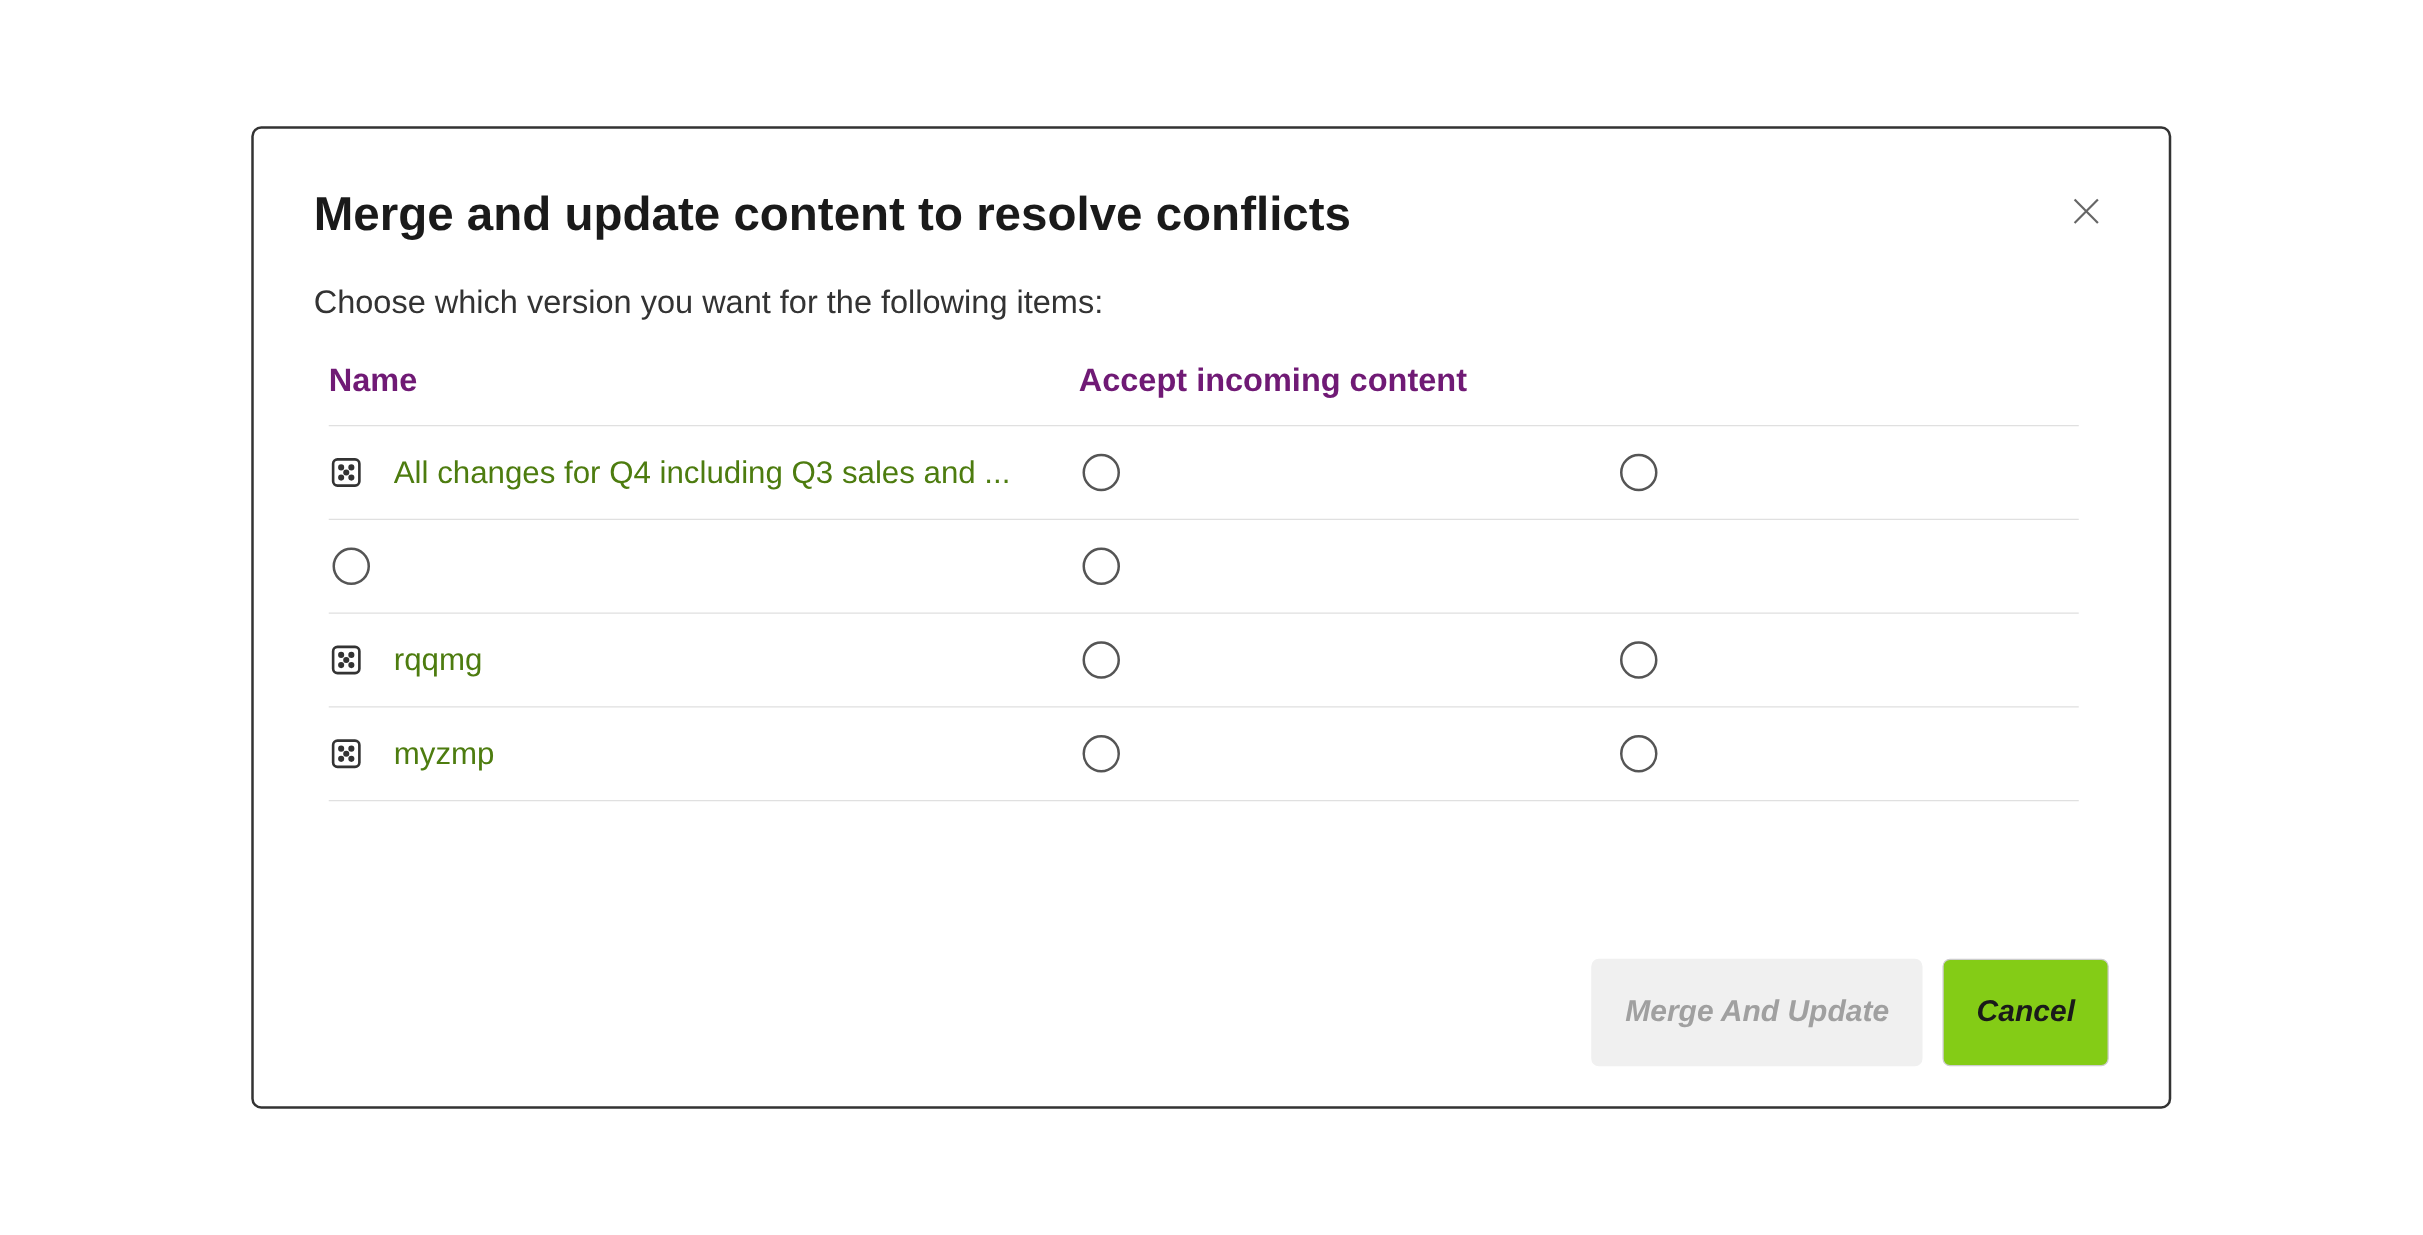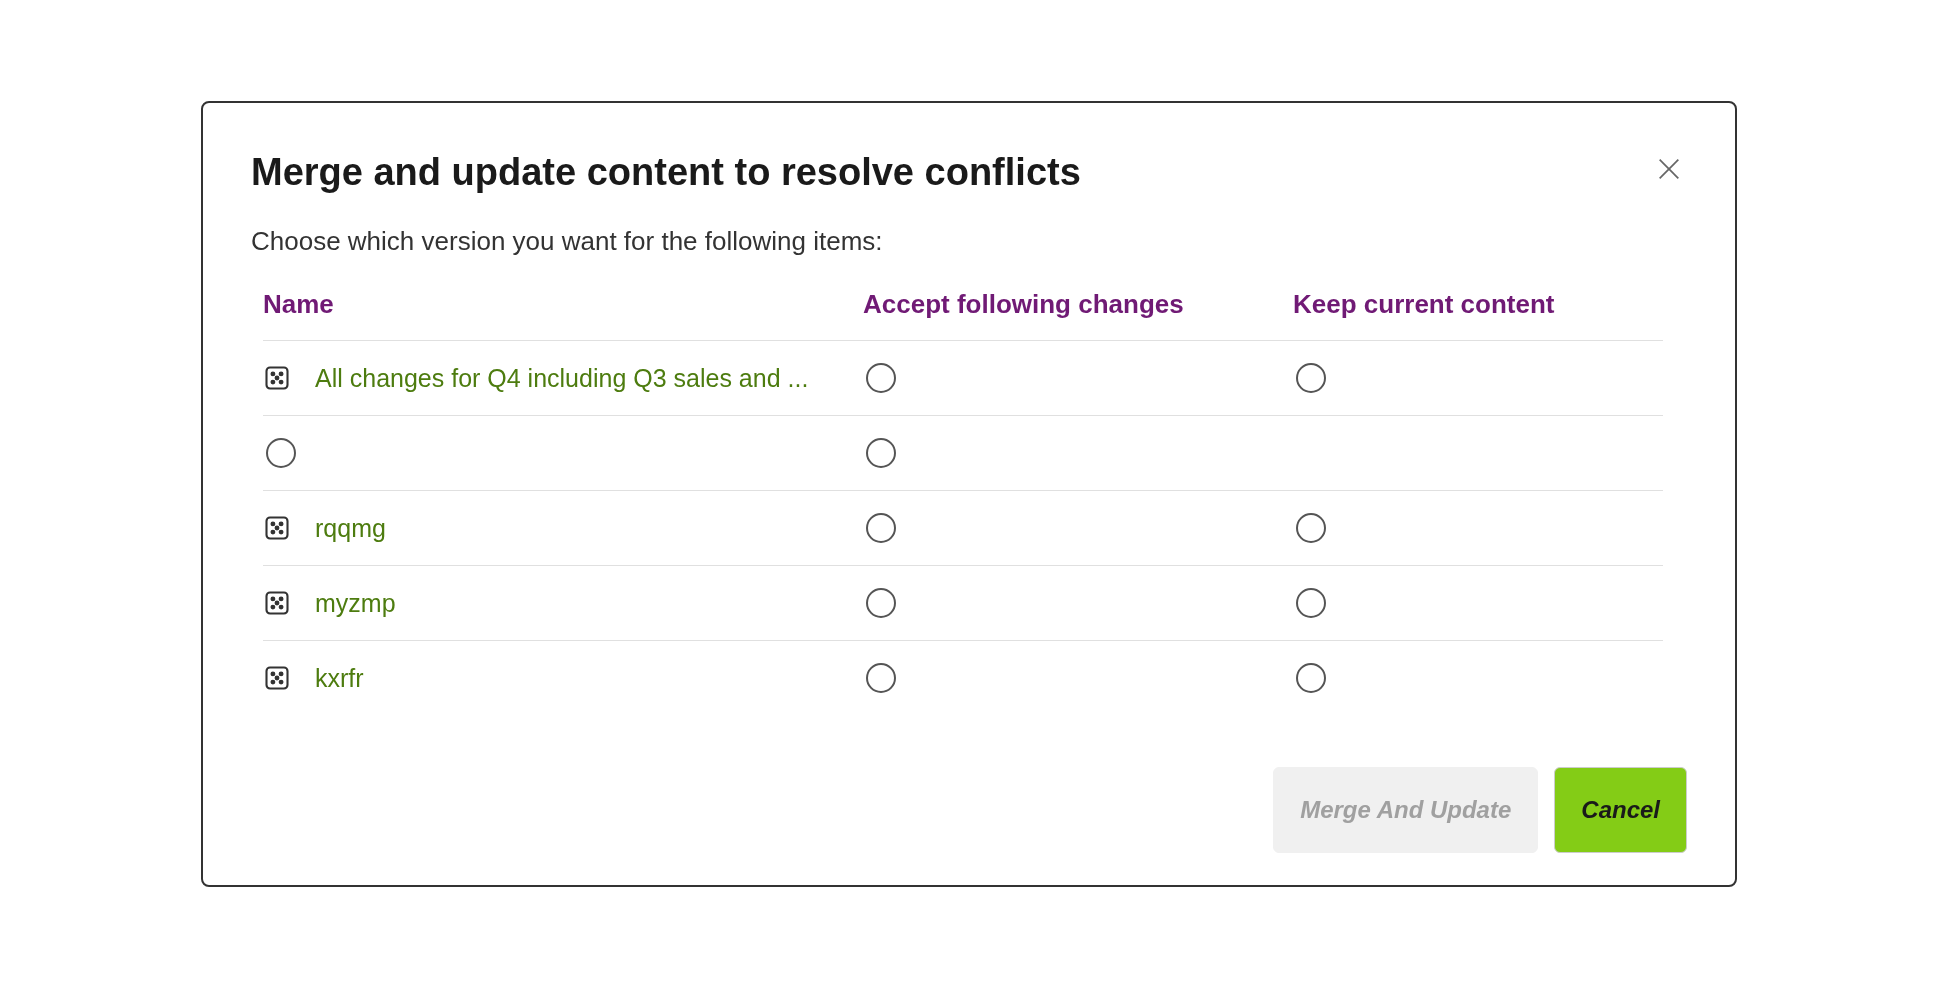--- a/index.html
+++ b/index.html
@@ -167,22 +167,21 @@
         <line x1="20" y1="4" x2="4" y2="20"></line>
       </svg>
     </button>
   </div>
 
   <p class="subtitle">Choose which version you want for the following items:</p>
 
   <div class="table-container">
     <div class="table-header">
       <div class="table-header-cell">Name</div>
-      <div class="table-header-cell">Accept following changes</div>
-      <div class="table-header-cell">Keep current content</div>
+      <div class="table-header-cell">Accept incoming content</div>
     </div>
 
     <div class="table-row">
       <div class="name-cell">
         <svg class="item-icon" viewBox="0 0 24 24" fill="none" stroke="#333" stroke-width="1.8">
           <rect x="3" y="3" width="18" height="18" rx="3"></rect>
           <circle cx="8.5" cy="8.5" r="1.2" fill="#333"></circle>
           <circle cx="15.5" cy="8.5" r="1.2" fill="#333"></circle>
           <circle cx="8.5" cy="15.5" r="1.2" fill="#333"></circle>
           <circle cx="15.5" cy="15.5" r="1.2" fill="#333"></circle>
@@ -240,38 +239,19 @@
         <span class="item-name">myzmp</span>
       </div>
       <div class="radio-cell">
         <input type="radio" class="radio-input" name="row3" style="">
       </div>
       <div class="radio-cell">
         <input type="radio" class="radio-input" name="row3" style="">
       </div>
     </div>
 
-    <div class="table-row" style="border-bottom:none">
-      <div class="name-cell">
-        <svg class="item-icon" viewBox="0 0 24 24" fill="none" stroke="#333" stroke-width="1.8">
-          <rect x="3" y="3" width="18" height="18" rx="3"></rect>
-          <circle cx="8.5" cy="8.5" r="1.2" fill="#333"></circle>
-          <circle cx="15.5" cy="8.5" r="1.2" fill="#333"></circle>
-          <circle cx="8.5" cy="15.5" r="1.2" fill="#333"></circle>
-          <circle cx="15.5" cy="15.5" r="1.2" fill="#333"></circle>
-          <circle cx="12" cy="12" r="1.2" fill="#333"></circle>
-        </svg>
-        <span class="item-name">kxrfr</span>
-      </div>
-      <div class="radio-cell">
-        <input type="radio" class="radio-input" name="row4" style="">
-      </div>
-      <div class="radio-cell">
-        <input type="radio" class="radio-input" name="row4" style="">
-      </div>
-    </div>
   </div>
 
   <div class="dialog-footer">
     <button class="btn btn-primary" disabled="">Merge And Update</button>
     <button class="btn btn-secondary">Cancel</button>
   </div>
 </div>
 
 </body></html>

